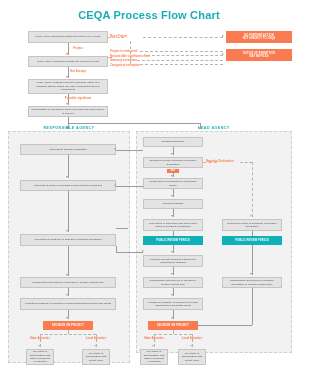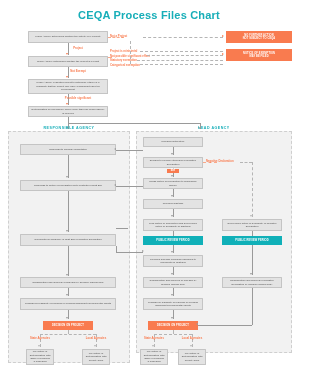--- a/index.html
+++ b/index.html
@@ -86,21 +86,21 @@
   .branchlabel{
     position:absolute;color:#F97B4F;font-size:2.8px;font-weight:bold;
     text-align:center;white-space:nowrap;
   }
 </style>
 </head>
 <body>
 
 <div id="chart">
 
-  <div class="title">CEQA Process Files Chart</div>
+  <div class="title">CEQA Process Flow Chart</div>
 
   <div class="box" style="left:28px;top:31px;width:80px;height:12px;">Public Agency determines whether the activity is a "project"</div>
 
   <div class="vline" style="left:68px;top:43px;height:12px;"></div>
   <div class="arrow-o-d" style="left:66.4px;top:53px;"></div>
   <div class="branchlabel" style="left:58px;top:45.5px;width:40px;">Project</div>
 
   <div class="box" style="left:28px;top:56px;width:80px;height:11px;">Public Agency determines whether the project is exempt</div>
 
   <div class="vline" style="left:68px;top:67px;height:11px;"></div>

